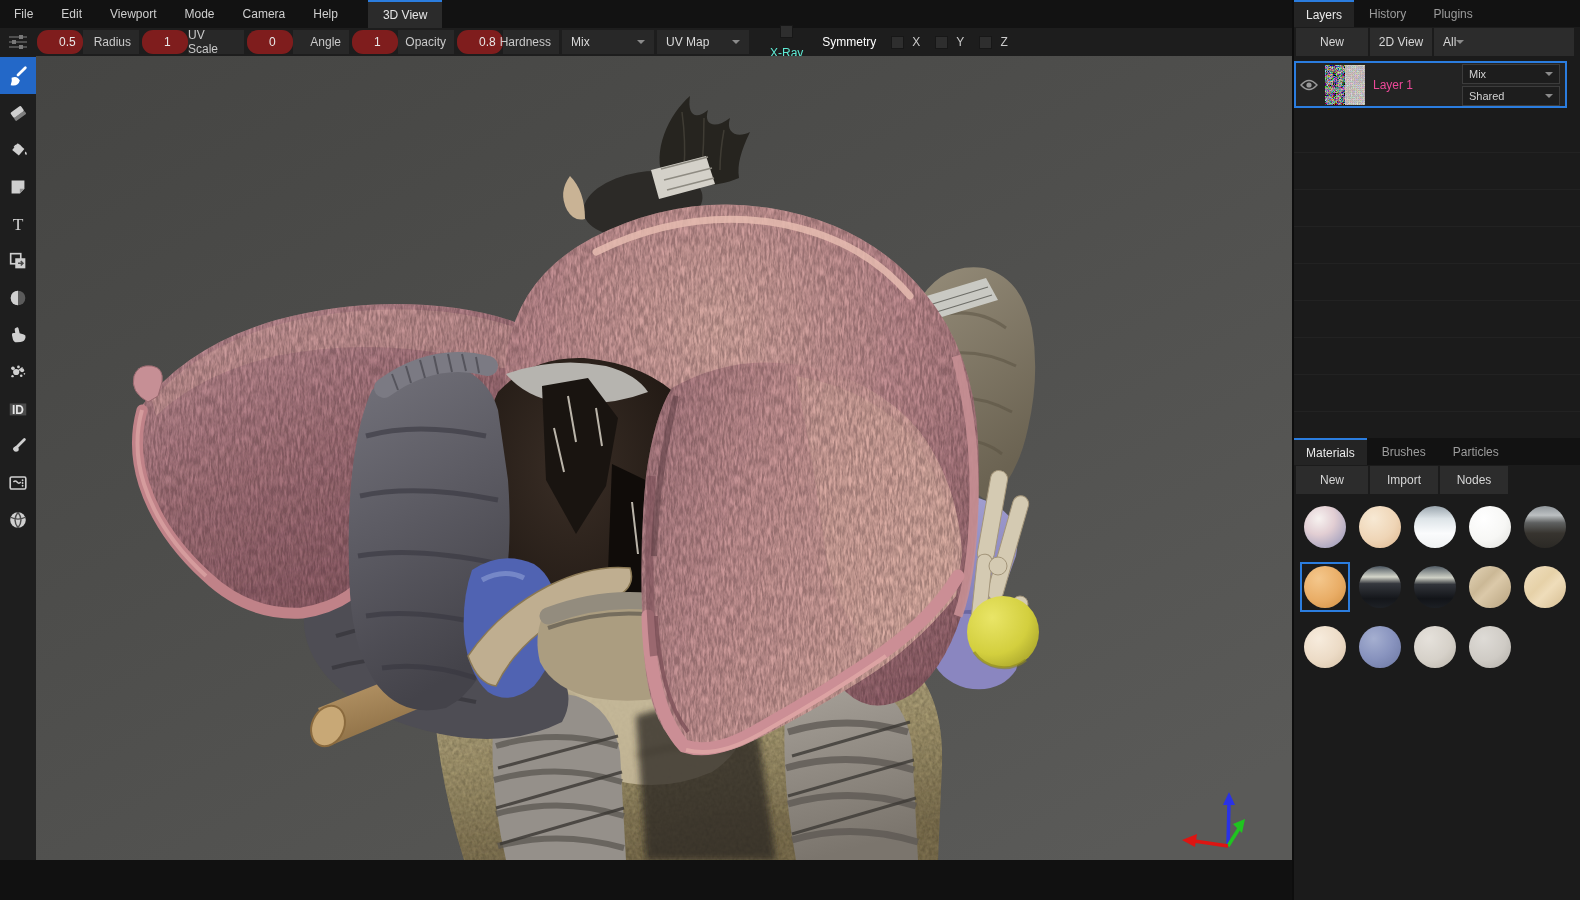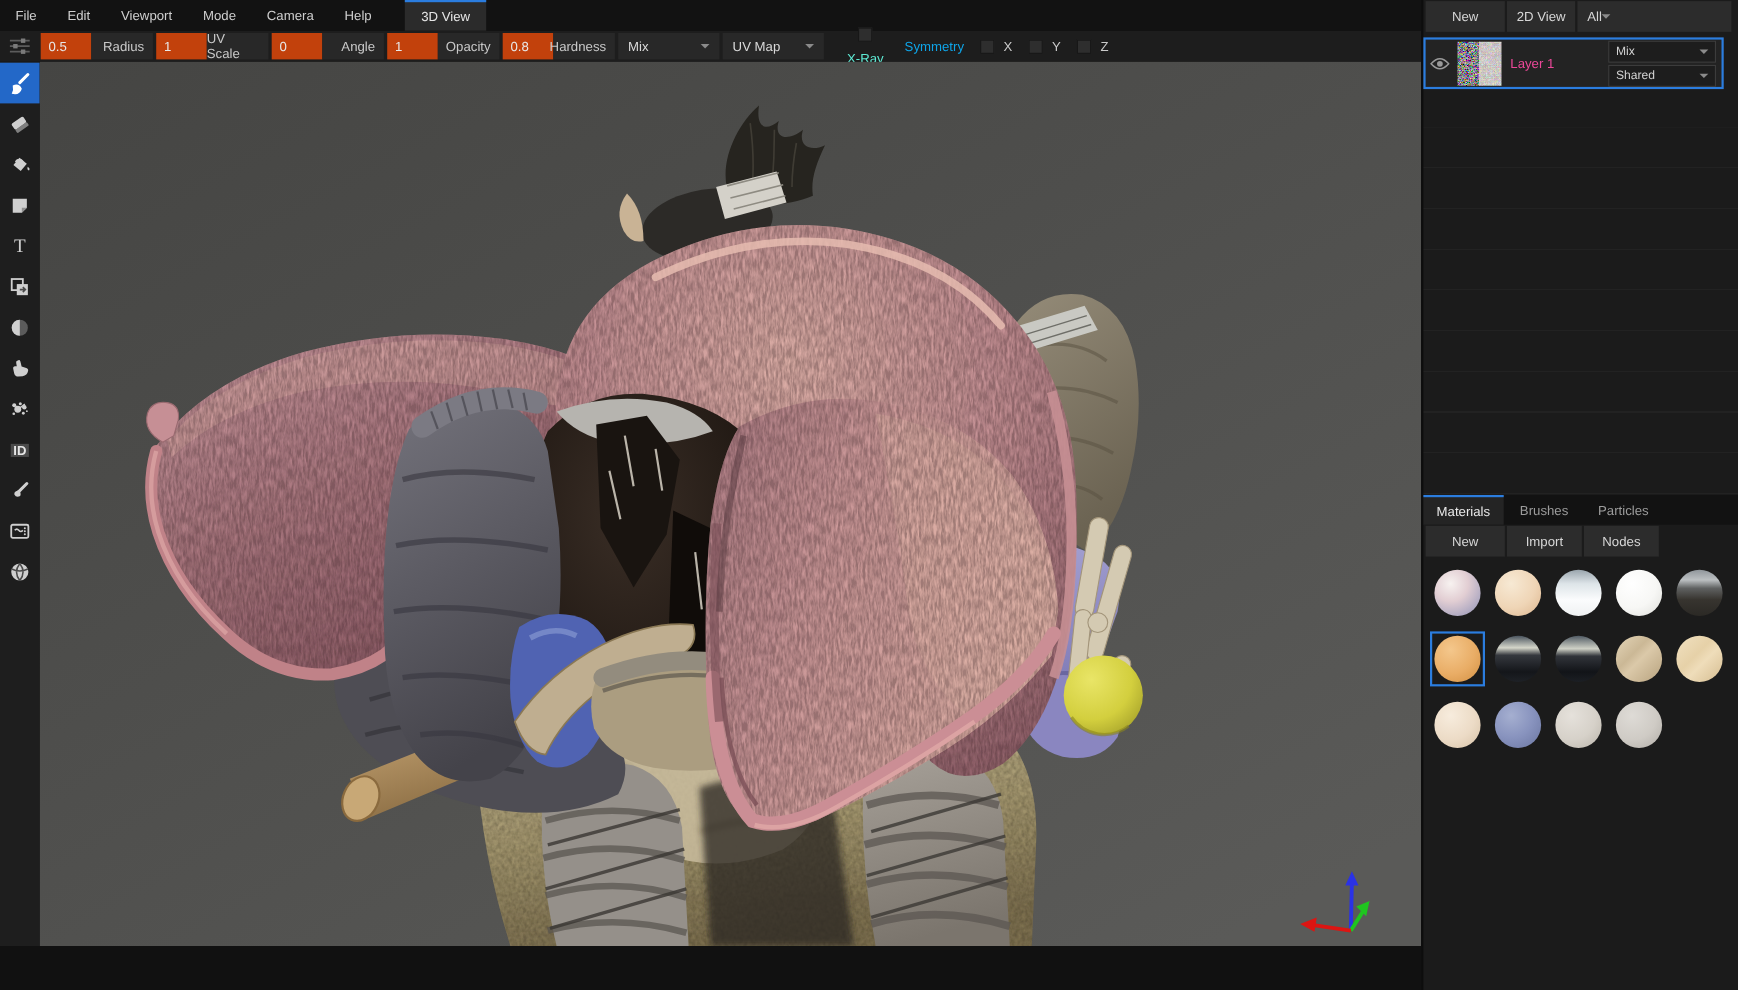--- a/index.html
+++ b/index.html
@@ -13,31 +13,31 @@
     font-size:12px; color:#cfcfcf; }
   .menu-item { padding:0 14px; display:flex; align-items:center; cursor:default; }
   .view-tab { margin-left:16px; background:#2b2b2b; border-top:2px solid var(--accent);
     padding:0 15px; display:flex; align-items:center; color:#e6e6e6; }
 
   
   .toolbar { height:28px; background:#1d1d1d; display:flex; align-items:center;
     gap:3px; padding-left:2px; font-size:12px; }
   .handle-icon { width:32px; height:24px; display:flex; align-items:center; justify-content:center; }
   .tb-group { display:flex; height:24px; }
-  .tb-num { width:46px; background:#c2410c; color:#e8e8e8; display:flex;
-    align-items:center; padding-left:7px; }
+  .tb-num { width:46px; background:#7f1d1d; color:#e8e8e8; display:flex;
+    align-items:center; padding-left:22px;border-radius:11px; }
   .tb-label { width:56px; background:#282828; color:#c9c9c9; display:flex;
     align-items:center; justify-content:flex-end; padding-right:8px; }
   .tb-dd { width:92px; height:24px; background:#282828; color:#dadada; display:flex;
     align-items:center; justify-content:space-between; padding:0 9px; }
   .chev { width:0; height:0; border-left:4px solid transparent; border-right:4px solid transparent;
     border-top:4px solid #8b8b8b; }
   .tb-check { display:flex; align-items:center; gap:8px; margin-left:18px; color:#5eead4;flex-direction:column; }
   .cb { width:13px; height:13px; background:#2e2e2e; border:1px solid #171717; }
-  .sym-label { margin-left:16px; color:#0ea5e9; }
+  .sym-label { margin-left:16px; color:#ffffff; }
   .axis-check { display:flex; align-items:center; gap:8px; margin-left:12px; color:#cacaca; }
 
   
   .content { display:flex; height:804px; }
   .rail { width:36px; background:#1e1e1e; display:flex; flex-direction:column; padding-top:1px; }
   .tool { width:36px; height:37px; display:flex; align-items:center; justify-content:center; }
   .tool svg { display:block; }
   .tool.active { background:#2368c8; }
   .viewport { width:1256px; height:804px; position:relative; }
   .viewport svg { display:block; }
@@ -65,21 +65,21 @@
     background:#232323; display:flex; align-items:center; gap:6px; padding:0 3px; }
   .eye { width:20px; display:flex; justify-content:center; }
   .thumb { width:40px; height:40px; flex:0 0 auto; }
   .layer-name { flex:1; color:#ec4899; padding-left:2px; }
   .layer-dds { width:98px; display:flex; flex-direction:column; gap:2px; margin-right:2px; }
   .mini-dd { height:20px; background:#1d1d1d; border:1px solid #3c3c3c; color:#d2d2d2;
     display:flex; align-items:center; justify-content:space-between; padding:0 6px; font-size:11px; }
   .rows-bg { position:absolute; top:116px; left:0; right:0; height:334px;
     background:repeating-linear-gradient(180deg, transparent 0 36px, rgba(255,255,255,0.03) 36px 37px); }
 
-  .mats { position:absolute; top:450px; left:0; right:0; }
+  .mats { position:absolute; top:438px; left:0; right:0; }
   .mat-grid { display:grid; grid-template-columns:repeat(5,55px); row-gap:10px;
     padding:8px 0 0 3px; justify-items:center; }
   .mat-cell { width:50px; height:50px; padding:2px; border:2px solid transparent;
     display:flex; align-items:center; justify-content:center; }
   .mat-cell.selected { border-color:var(--accent); }
   .mat-sphere { width:42px; height:42px; border-radius:50%; }
 </style>
 </head>
 <body>
 
@@ -556,20 +556,25 @@
             <line x1="1192" y1="790" x2="1158" y2="785" stroke="#dd1512" stroke-width="3.5"></line>
             <polygon points="1146,784 1161,778 1159,791" fill="#dd1512"></polygon>
           </g>
         </svg>
       </div>
     </div>
 
   </div>
 
   <div class="rpanel">
+    <div class="rp-tabs">
+      <div class="rp-tab active">Layers</div>
+      <div class="rp-tab">History</div>
+      <div class="rp-tab">Plugins</div>
+    </div>
     <div class="rp-btnrow">
       <div class="rp-btn w-new">New</div>
       <div class="rp-btn w-2d">2D View</div>
       <div class="dd-all">
         <span>All</span>
         <span class="chev"></span>
       </div>
     </div>
 
     <div class="layer-row">

